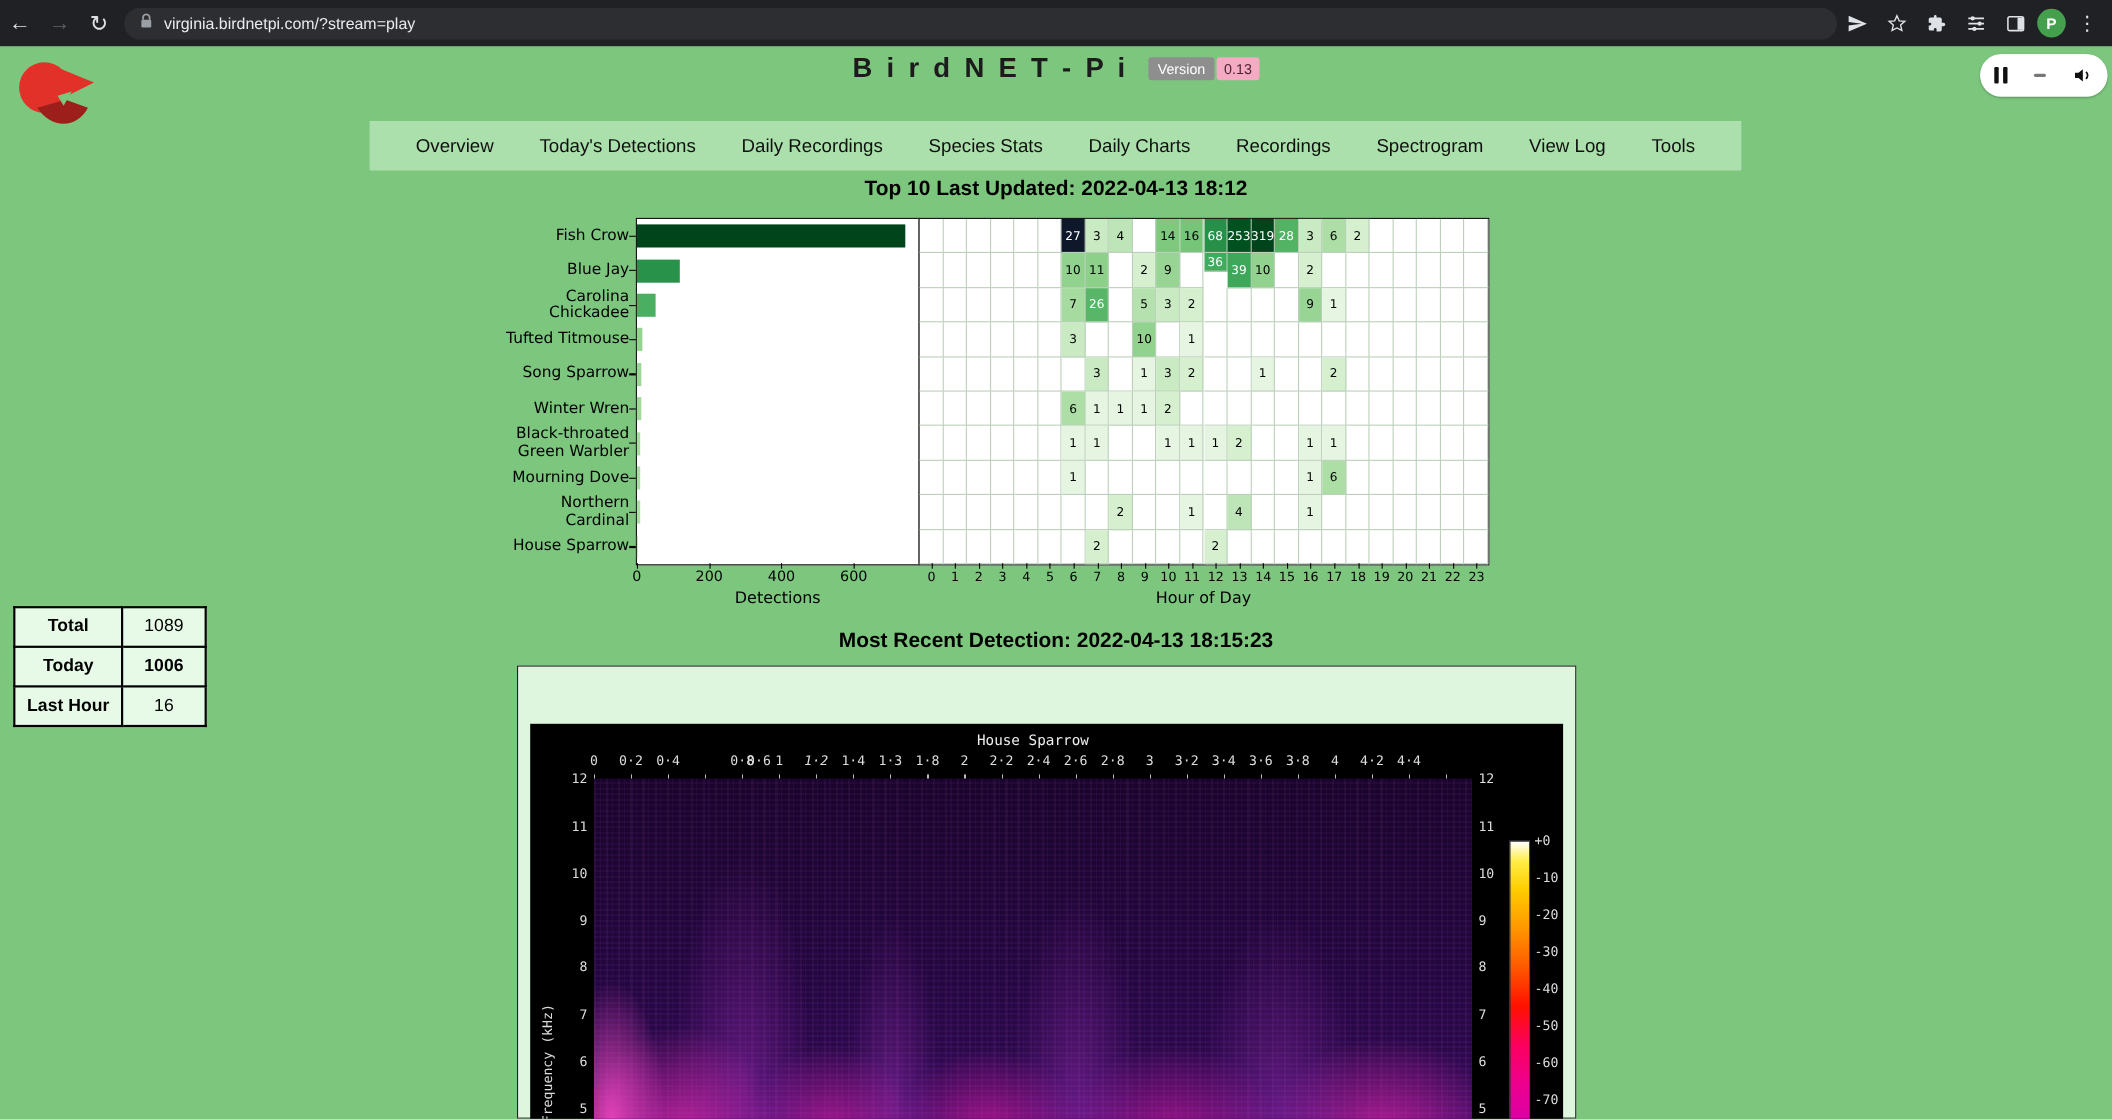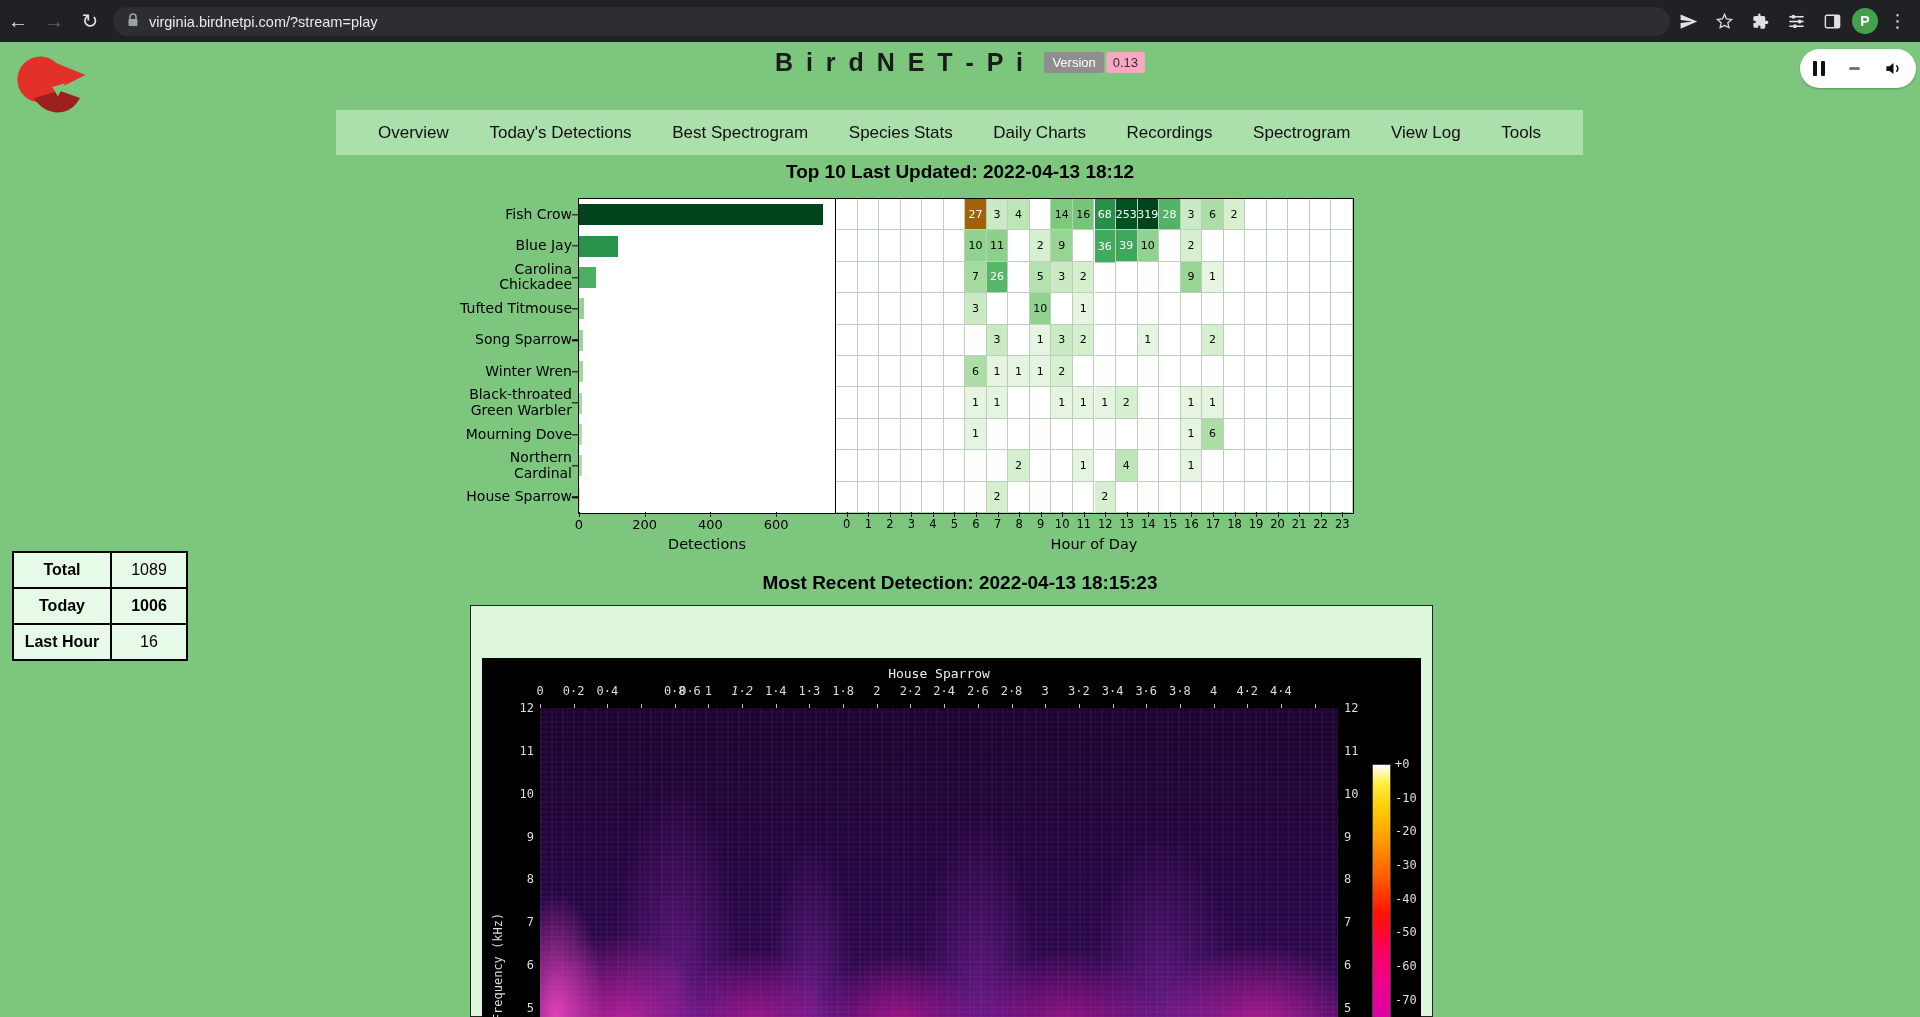--- a/index.html
+++ b/index.html
@@ -171,21 +171,21 @@
 </div>
 
 <div id="header">
   <span class="app-title">B i r d N E T - P i</span>
   <span class="ver-label">Version</span><span class="ver-value">0.13</span>
 </div>
 
 <div class="nav-bar">
     <div class="nav-item">Overview</div>
     <div class="nav-item">Today's Detections</div>
-    <div class="nav-item">Best Spectrogram</div>
+    <div class="nav-item">Daily Recordings</div>
     <div class="nav-item">Species Stats</div>
     <div class="nav-item">Daily Charts</div>
     <div class="nav-item">Recordings</div>
     <div class="nav-item">Spectrogram</div>
     <div class="nav-item">View Log</div>
     <div class="nav-item">Tools</div>
   </div>
 
 <div class="h-top10">Top 10 Last Updated: 2022-04-13 18:12</div>
 <div class="h-recent">Most Recent Detection: 2022-04-13 18:15:23</div>
@@ -203,21 +203,21 @@
       <div class="sp-bar" style="top: 256.4px; width: 2.6288px; background: rgb(174, 222, 168);"></div>
       <div class="sp-bar" style="top: 287.8px; width: 1.3144px; background: rgb(201, 234, 194);"></div>
     </div>
   <div class="heatmap">
       <div class="hcell" style="left: 0px; top: 0px; width: 21.5417px; height: 31.4px;"></div>
       <div class="hcell" style="left: 21.5417px; top: 0px; width: 21.5417px; height: 31.4px;"></div>
       <div class="hcell" style="left: 43.0833px; top: 0px; width: 21.5417px; height: 31.4px;"></div>
       <div class="hcell" style="left: 64.625px; top: 0px; width: 21.5417px; height: 31.4px;"></div>
       <div class="hcell" style="left: 86.1667px; top: 0px; width: 21.5417px; height: 31.4px;"></div>
       <div class="hcell" style="left: 107.708px; top: 0px; width: 21.5417px; height: 31.4px;"></div>
-      <div class="hcell" style="left: 129.25px; top: 0px; width: 21.5417px; height: 31.4px; background: #a16207; color: rgb(255, 255, 255);">27</div>
+      <div class="hcell" style="left: 129.25px; top: 0px; width: 21.5417px; height: 31.4px; background: #0f172a; color: rgb(255, 255, 255);">27</div>
       <div class="hcell" style="left: 150.792px; top: 0px; width: 21.5417px; height: 31.4px; background: rgb(201, 234, 194); color: rgb(0, 0, 0);">3</div>
       <div class="hcell" style="left: 172.333px; top: 0px; width: 21.5417px; height: 31.4px; background: rgb(190, 229, 183); color: rgb(0, 0, 0);">4</div>
       <div class="hcell" style="left: 193.875px; top: 0px; width: 21.5417px; height: 31.4px;"></div>
       <div class="hcell" style="left: 215.417px; top: 0px; width: 21.5417px; height: 31.4px; background: rgb(127, 201, 127); color: rgb(0, 0, 0);">14</div>
       <div class="hcell" style="left: 236.958px; top: 0px; width: 21.5417px; height: 31.4px; background: rgb(119, 197, 121); color: rgb(0, 0, 0);">16</div>
       <div class="hcell" style="left: 258.5px; top: 0px; width: 21.5417px; height: 31.4px; background: rgb(39, 143, 72); color: rgb(255, 255, 255);">68</div>
       <div class="hcell" style="left: 280.042px; top: 0px; width: 21.5417px; height: 31.4px; background: rgb(0, 81, 32); color: rgb(255, 255, 255);">253</div>
       <div class="hcell" style="left: 301.583px; top: 0px; width: 21.5417px; height: 31.4px; background: rgb(0, 68, 27); color: rgb(255, 255, 255);">319</div>
       <div class="hcell" style="left: 323.125px; top: 0px; width: 21.5417px; height: 31.4px; background: rgb(82, 179, 101); color: rgb(255, 255, 255);">28</div>
       <div class="hcell" style="left: 344.667px; top: 0px; width: 21.5417px; height: 31.4px; background: rgb(201, 234, 194); color: rgb(0, 0, 0);">3</div>
@@ -233,21 +233,21 @@
       <div class="hcell" style="left: 43.0833px; top: 31.4px; width: 21.5417px; height: 31.4px;"></div>
       <div class="hcell" style="left: 64.625px; top: 31.4px; width: 21.5417px; height: 31.4px;"></div>
       <div class="hcell" style="left: 86.1667px; top: 31.4px; width: 21.5417px; height: 31.4px;"></div>
       <div class="hcell" style="left: 107.708px; top: 31.4px; width: 21.5417px; height: 31.4px;"></div>
       <div class="hcell" style="left: 129.25px; top: 31.4px; width: 21.5417px; height: 31.4px; background: rgb(146, 210, 143); color: rgb(0, 0, 0);">10</div>
       <div class="hcell" style="left: 150.792px; top: 31.4px; width: 21.5417px; height: 31.4px; background: rgb(141, 208, 138); color: rgb(0, 0, 0);">11</div>
       <div class="hcell" style="left: 172.333px; top: 31.4px; width: 21.5417px; height: 31.4px;"></div>
       <div class="hcell" style="left: 193.875px; top: 31.4px; width: 21.5417px; height: 31.4px; background: rgb(213, 239, 207); color: rgb(0, 0, 0);">2</div>
       <div class="hcell" style="left: 215.417px; top: 31.4px; width: 21.5417px; height: 31.4px; background: rgb(152, 213, 148); color: rgb(0, 0, 0);">9</div>
       <div class="hcell" style="left: 236.958px; top: 31.4px; width: 21.5417px; height: 31.4px;"></div>
-      <div class="hcell" style="left: 258.5px; top: 31.4px; width: 21.5417px; height: 33px; background: rgb(65, 171, 93); color: rgb(255, 255, 255);">36</div>
+      <div class="hcell" style="left: 258.5px; top: 31.4px; width: 21.5417px; height: 17px; background: rgb(65, 171, 93); color: rgb(255, 255, 255);">36</div>
       <div class="hcell" style="left: 280.042px; top: 31.4px; width: 21.5417px; height: 31.4px; background: rgb(62, 167, 90); color: rgb(255, 255, 255);">39</div>
       <div class="hcell" style="left: 301.583px; top: 31.4px; width: 21.5417px; height: 31.4px; background: rgb(146, 210, 143); color: rgb(0, 0, 0);">10</div>
       <div class="hcell" style="left: 323.125px; top: 31.4px; width: 21.5417px; height: 31.4px;"></div>
       <div class="hcell" style="left: 344.667px; top: 31.4px; width: 21.5417px; height: 31.4px; background: rgb(213, 239, 207); color: rgb(0, 0, 0);">2</div>
       <div class="hcell" style="left: 366.208px; top: 31.4px; width: 21.5417px; height: 31.4px;"></div>
       <div class="hcell" style="left: 387.75px; top: 31.4px; width: 21.5417px; height: 31.4px;"></div>
       <div class="hcell" style="left: 409.292px; top: 31.4px; width: 21.5417px; height: 31.4px;"></div>
       <div class="hcell" style="left: 430.833px; top: 31.4px; width: 21.5417px; height: 31.4px;"></div>
       <div class="hcell" style="left: 452.375px; top: 31.4px; width: 21.5417px; height: 31.4px;"></div>
       <div class="hcell" style="left: 473.917px; top: 31.4px; width: 21.5417px; height: 31.4px;"></div>

